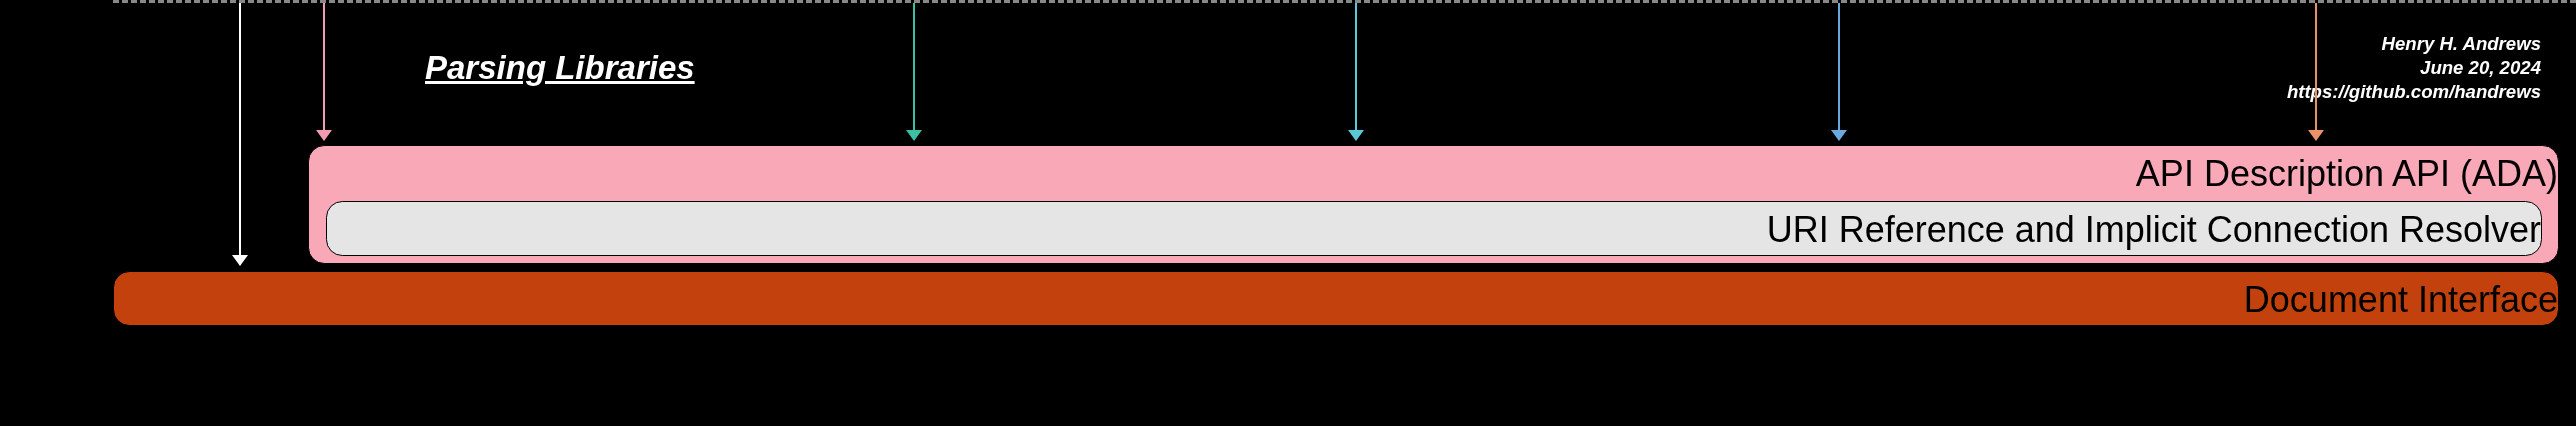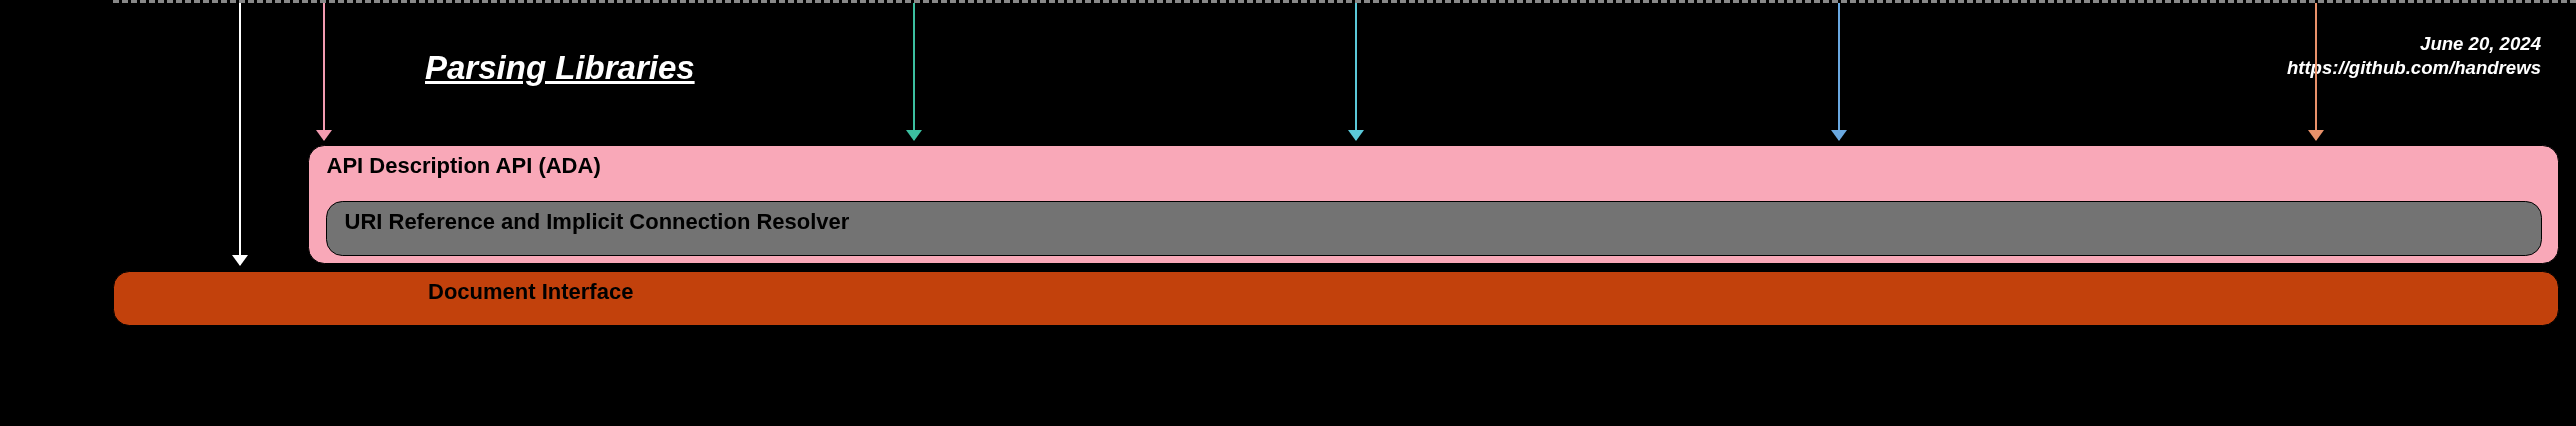--- a/index.html
+++ b/index.html
@@ -39,38 +39,39 @@
   font-weight: bold;
   font-size: 18.6px;
   line-height: 1.3;
 }
 .box {
   position: absolute;
   border-radius: 16.3px;
   border: 1.2px solid #000;
 }
 .box-label {
-  font-weight: bold;
-  font-size: 22px;
+  font-weight: normal;
+  font-size: 36px;
   color: #000;
   padding: 7px 0 0 17.5px;
+  text-align: right;
 }
 .ada-box {
   top: 145px;
   left: 308px;
   width: 2251px;
   height: 119px;
   background: #f9a8b8;
 }
 .uri-box {
   top: 201px;
   left: 326px;
   width: 2216px;
   height: 55px;
-  background: #737373;
+  background: #e5e5e5;
 }
 .doc-box {
   top: 271px;
   left: 113px;
   width: 2446px;
   height: 55px;
   background: #c2410c;
 }
 .doc-box .box-label { padding-left: 314px; }
 .arrow {
@@ -103,20 +104,21 @@
 .a-orange::after { border-top: 11.6px solid #e8916a; }
 </style>
 </head>
 <body>
 
 <div class="dashed-line"></div>
 
 <div class="title">Parsing Libraries</div>
 
 <div class="attribution">
+  <div>Henry H. Andrews</div>
   <div>June 20, 2024</div>
   <div>https://github.com/handrews</div>
 </div>
 
 <div class="box doc-box">
   <div class="box-label">Document Interface</div>
 </div>
 
 <div class="box ada-box">
   <div class="box-label">API Description API (ADA)</div>

